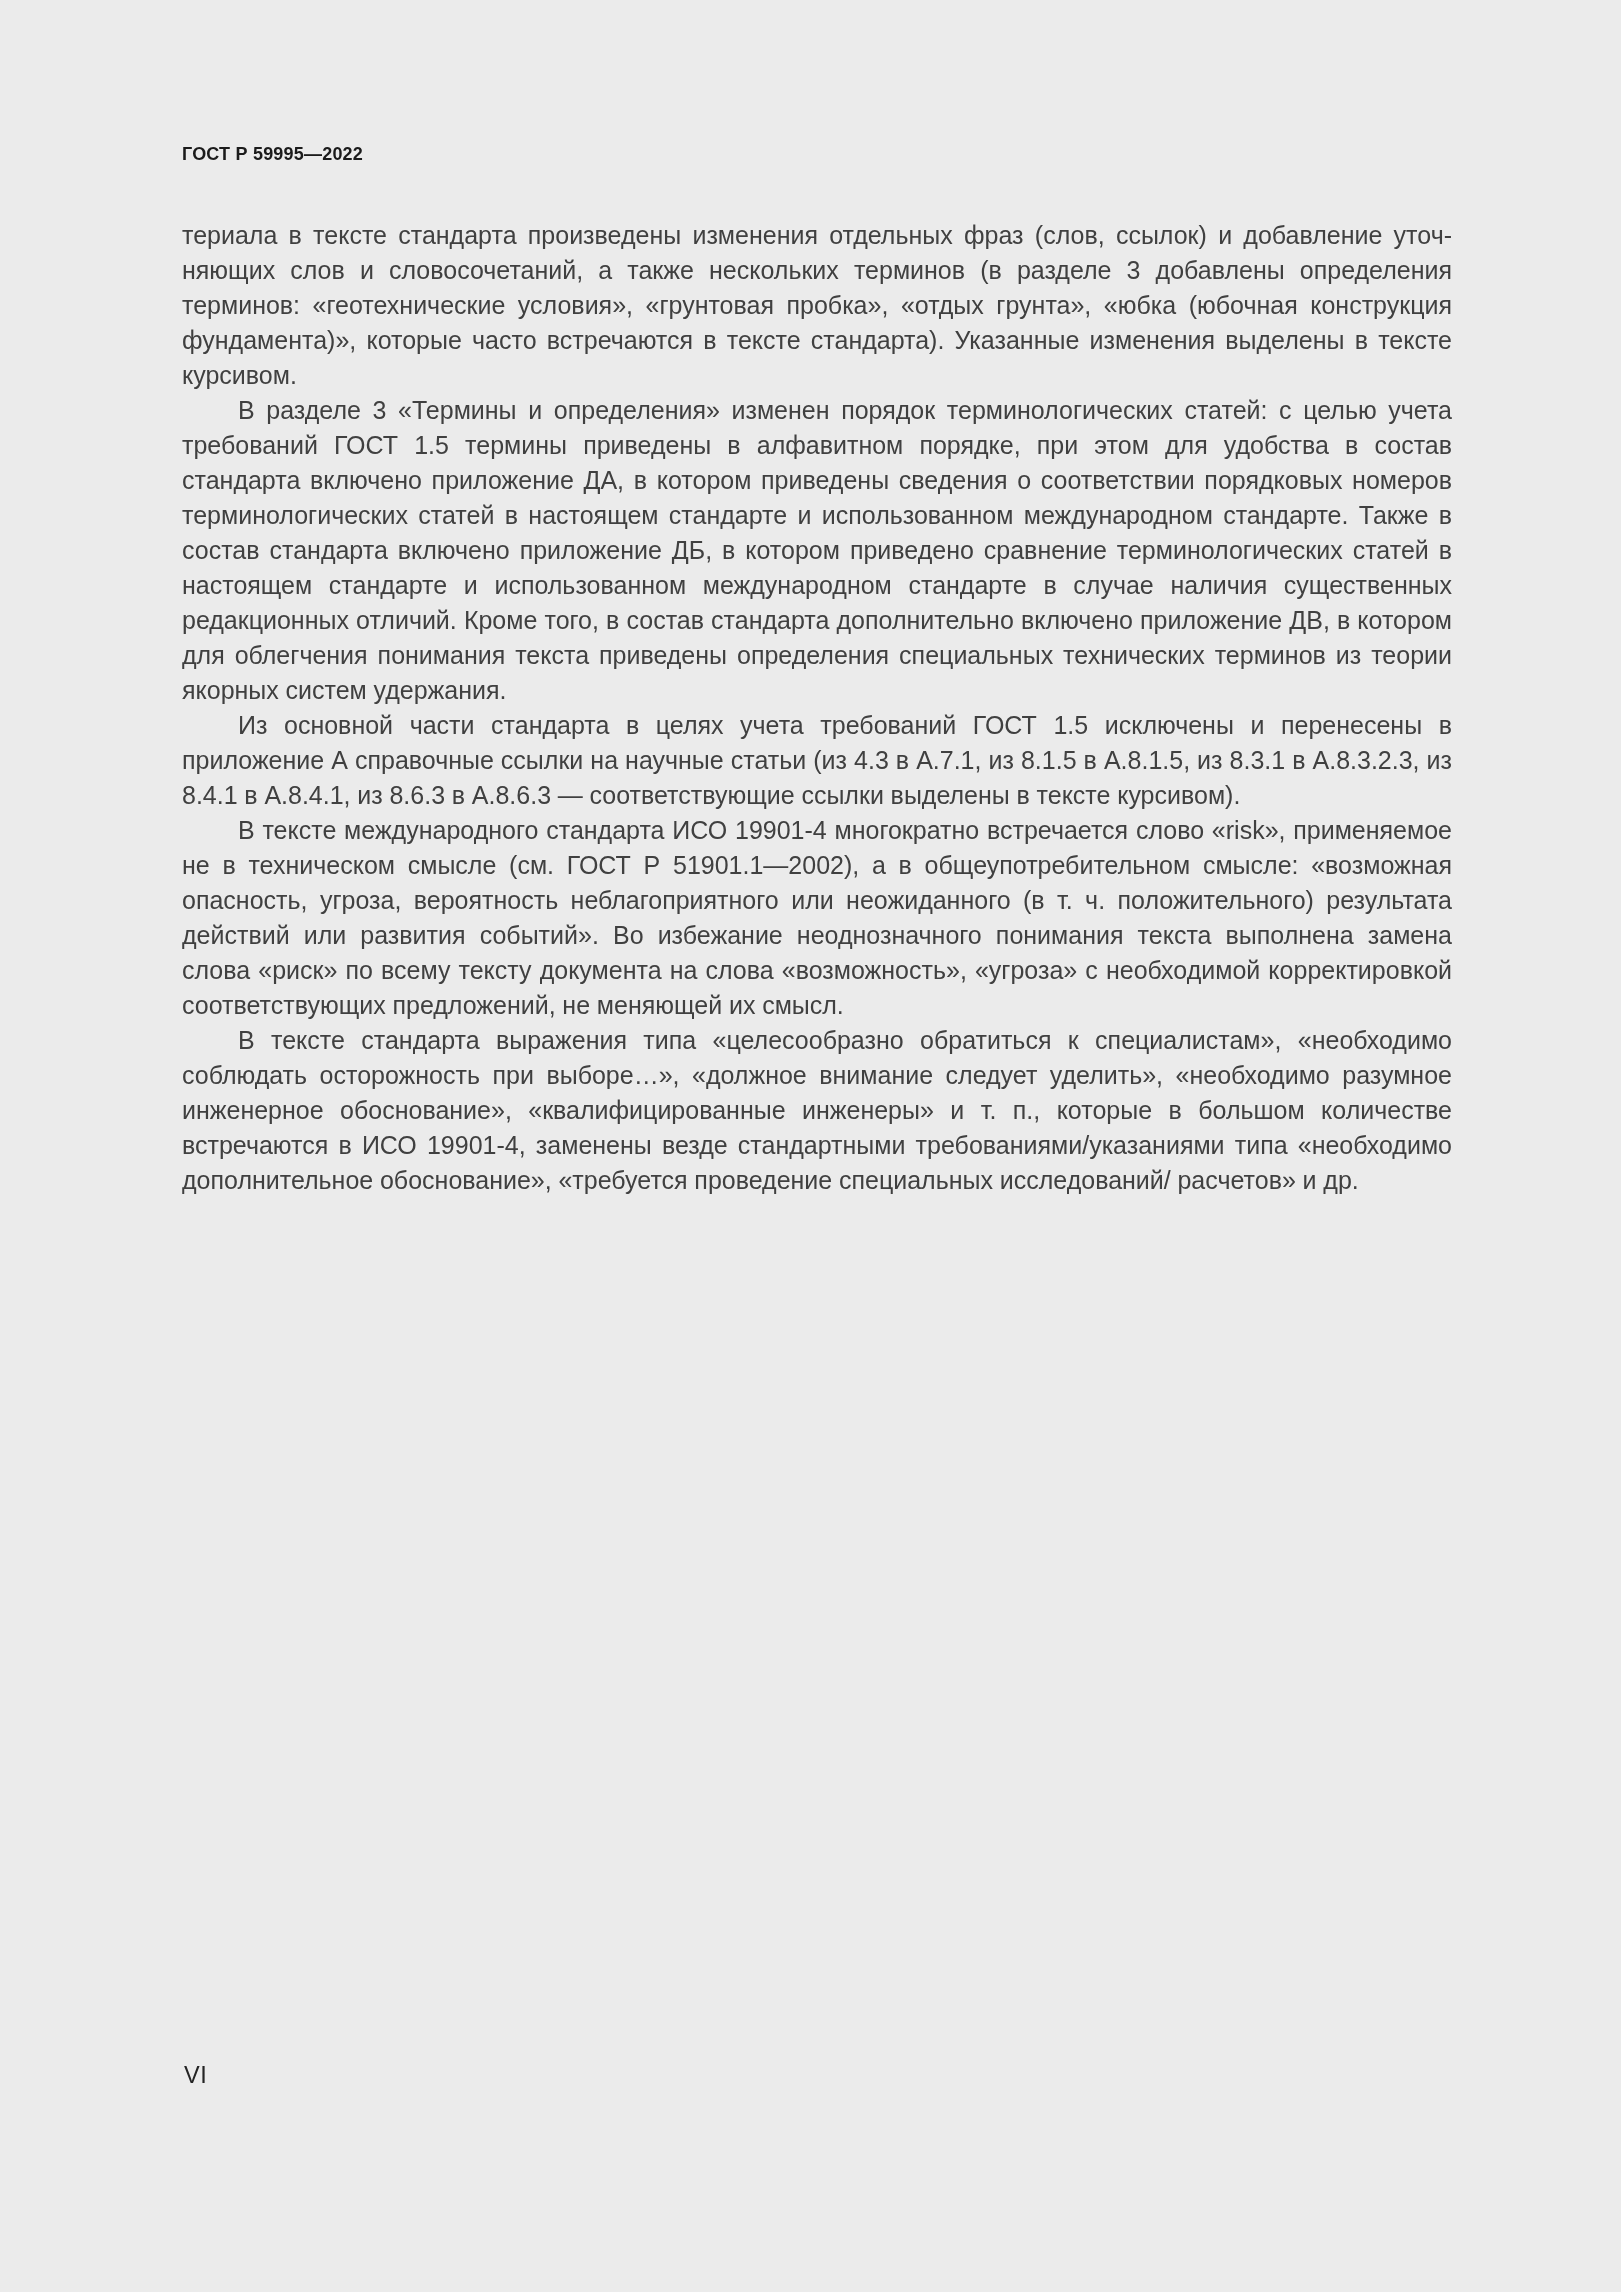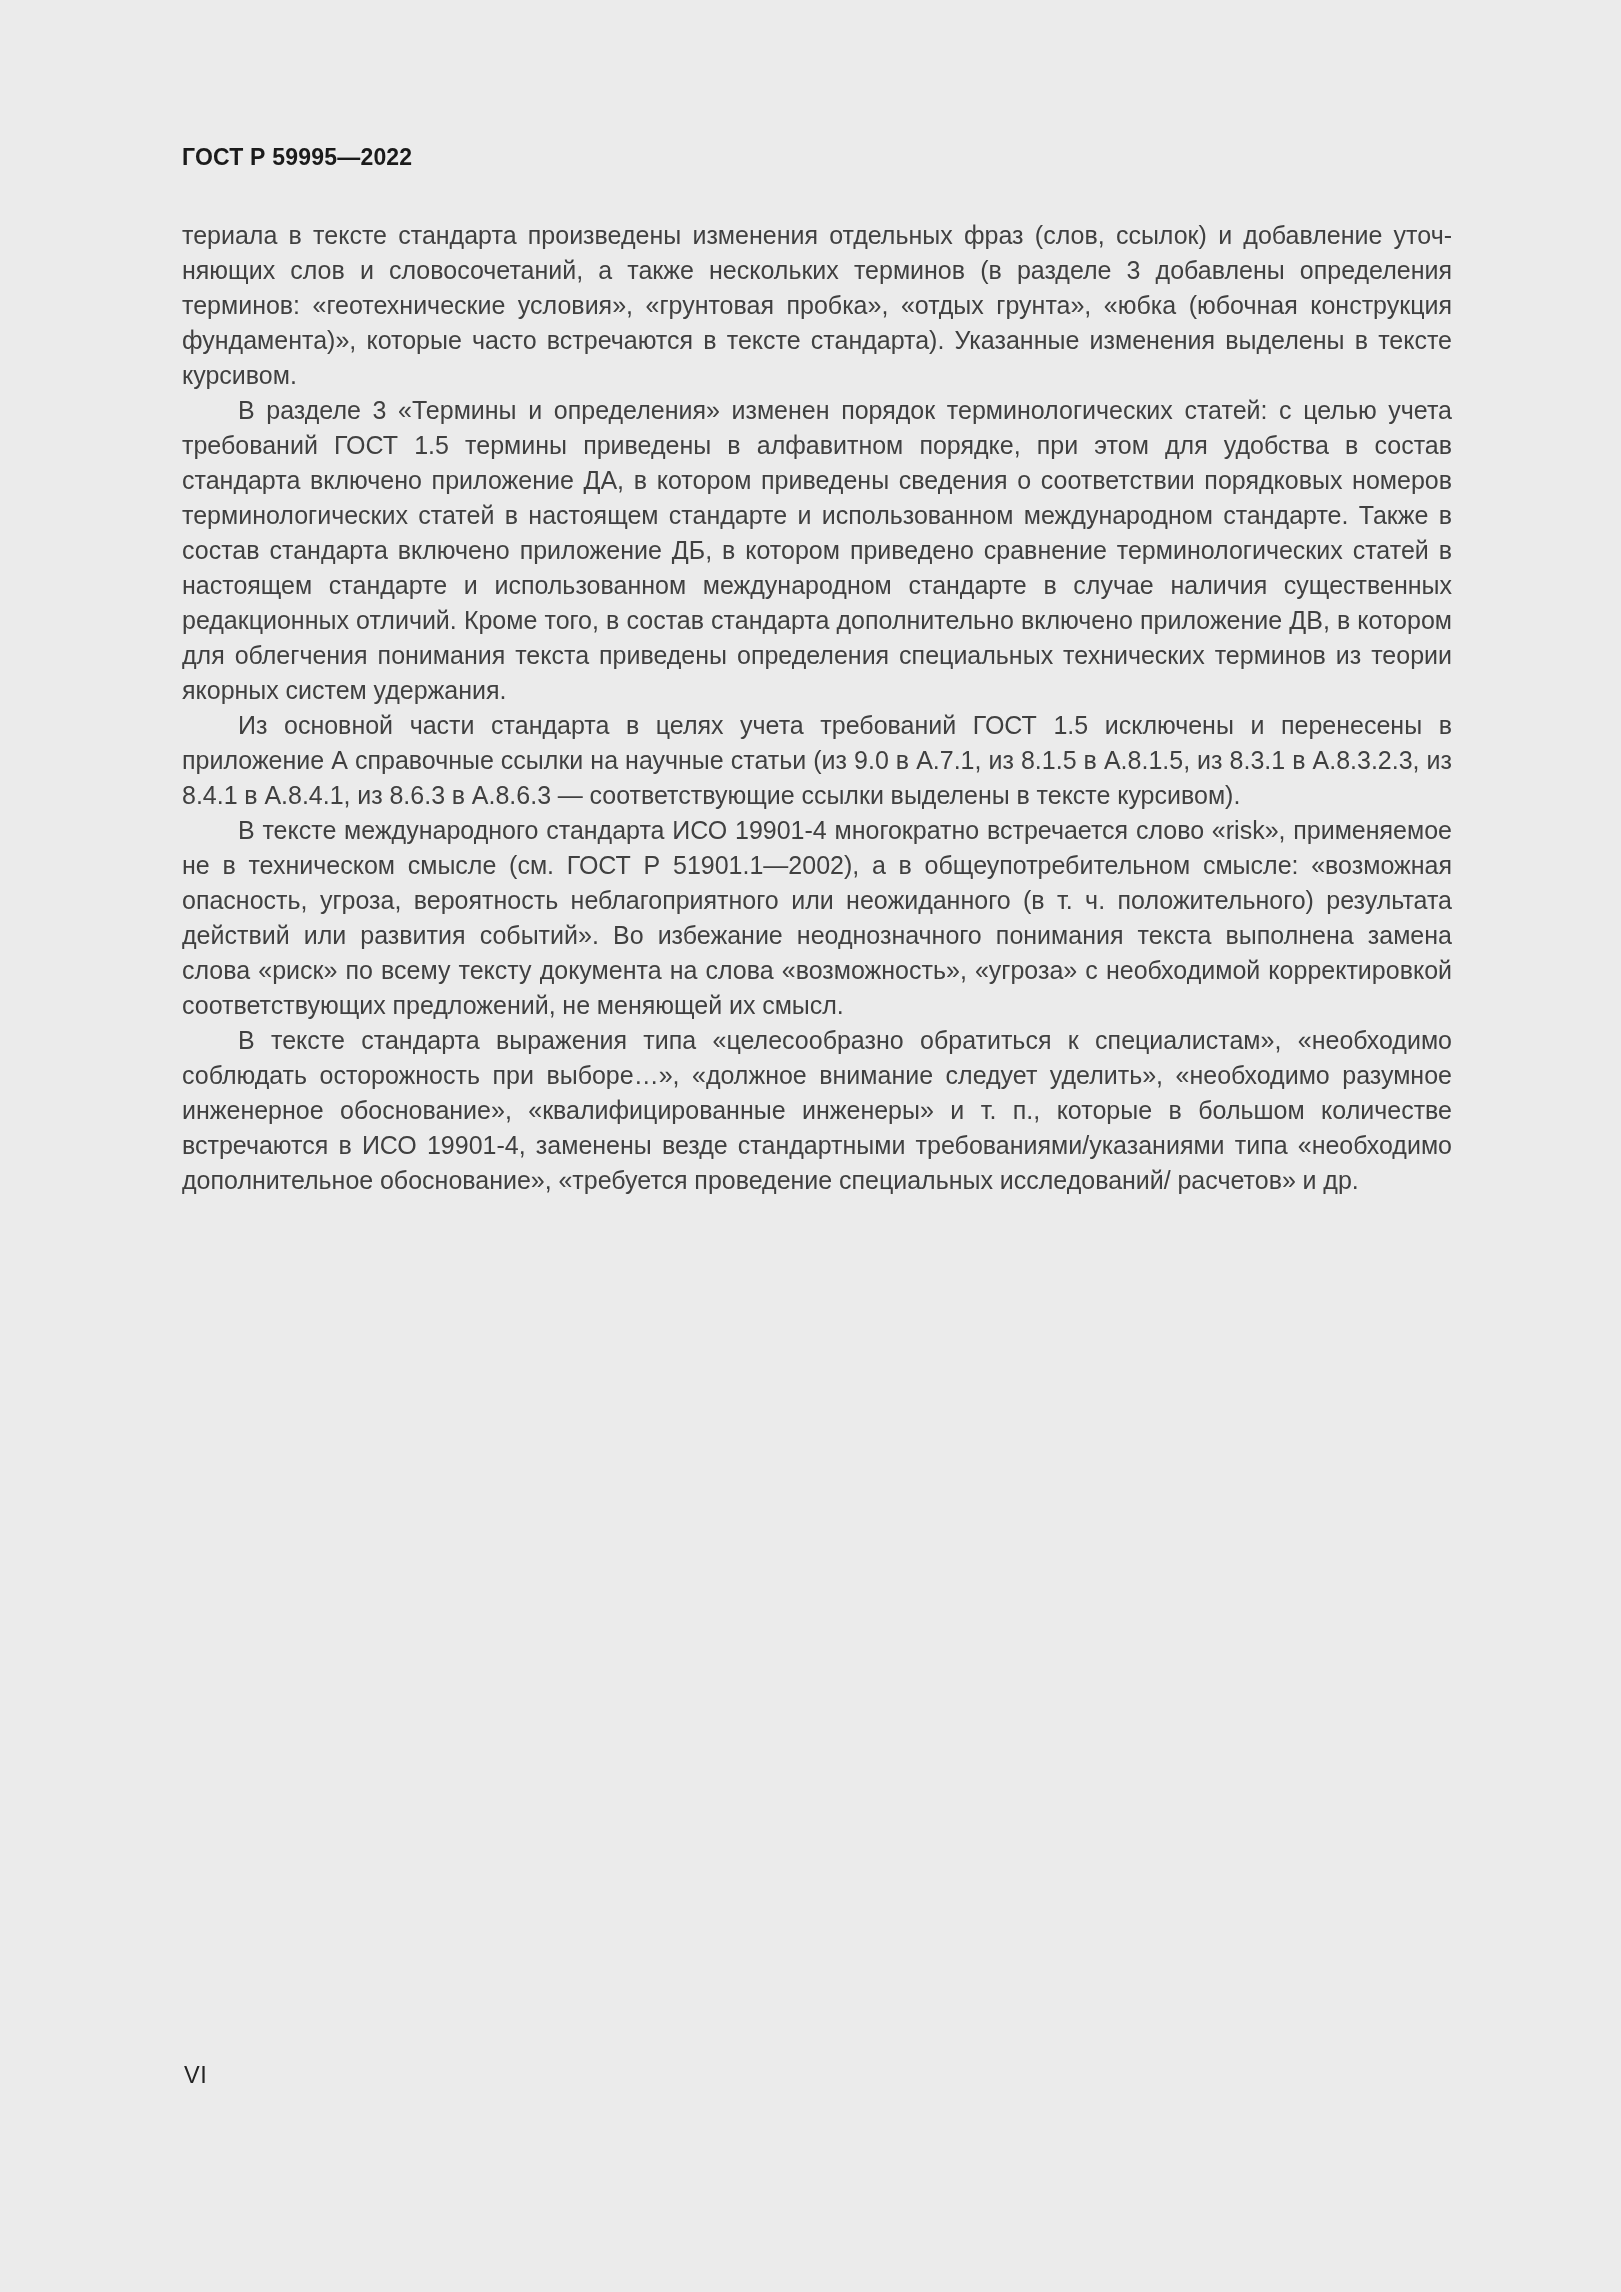--- a/index.html
+++ b/index.html
@@ -21,21 +21,21 @@
     width: 1621px;
     height: 2293px;
     box-sizing: border-box;
   }
 
   
   .running-head {
     position: absolute;
     left: 182px;
     top: 144px;
-    font-size: 23px;
+    font-size: 18px;
     font-weight: bold;
     letter-spacing: 0.2px;
     color: #1b1b1b;
     white-space: nowrap;
   }
 
   
   .text-column {
     position: absolute;
     left: 182px;
@@ -73,21 +73,21 @@
 </head>
 <body>
 
 <div class="page">
 
   <div class="running-head">ГОСТ Р 59995—2022</div>
 
   <div class="text-column">
     <p class="para">териала в тексте стандарта произведены изменения отдельных фраз (слов, ссылок) и добавление уточ­няющих слов и словосочетаний, а также нескольких терминов (в разделе 3 добавлены определения терминов: «геотехнические условия», «грунтовая пробка», «отдых грунта», «юбка (юбочная конструк­ция фундамента)», которые часто встречаются в тексте стандарта). Указанные изменения выделены в тексте курсивом.</p>
     <p class="para indent">В разделе 3 «Термины и определения» изменен порядок терминологических статей: с целью учета требований ГОСТ 1.5 термины приведены в алфавитном порядке, при этом для удобства в со­став стандарта включено приложение ДА, в котором приведены сведения о соответствии порядковых номеров терминологических статей в настоящем стандарте и использованном международном стан­дарте. Также в состав стандарта включено приложение ДБ, в котором приведено сравнение термино­логических статей в настоящем стандарте и использованном международном стандарте в случае на­личия существенных редакционных отличий. Кроме того, в состав стандарта дополнительно включено приложение ДВ, в котором для облегчения понимания текста приведены определения специальных технических терминов из теории якорных систем удержания.</p>
-    <p class="para indent">Из основной части стандарта в целях учета требований ГОСТ 1.5 исключены и перенесены в приложение А справочные ссылки на научные статьи (из 9.0 в А.7.1, из 8.1.5 в А.8.1.5, из 8.3.1 в А.8.3.2.3, из 8.4.1 в А.8.4.1, из 8.6.3 в А.8.6.3 — соответствующие ссылки выделены в тексте курсивом).</p>
+    <p class="para indent">Из основной части стандарта в целях учета требований ГОСТ 1.5 исключены и перенесены в приложение А справочные ссылки на научные статьи (из 4.3 в А.7.1, из 8.1.5 в А.8.1.5, из 8.3.1 в А.8.3.2.3, из 8.4.1 в А.8.4.1, из 8.6.3 в А.8.6.3 — соответствующие ссылки выделены в тексте курсивом).</p>
     <p class="para indent">В тексте международного стандарта ИСО 19901-4 многократно встречается слово «risk», приме­няемое не в техническом смысле (см. ГОСТ Р 51901.1—2002), а в общеупотребительном смысле: «воз­можная опасность, угроза, вероятность неблагоприятного или неожиданного (в т. ч. положительного) результата действий или развития событий». Во избежание неоднозначного понимания текста выпол­нена замена слова «риск» по всему тексту документа на слова «возможность», «угроза» с необходимой корректировкой соответствующих предложений, не меняющей их смысл.</p>
     <p class="para indent">В тексте стандарта выражения типа «целесообразно обратиться к специалистам», «необходимо соблюдать осторожность при выборе…», «должное внимание следует уделить», «необходимо разумное инженерное обоснование», «квалифицированные инженеры» и т. п., которые в большом количестве встречаются в ИСО 19901-4, заменены везде стандартными требованиями/указаниями типа «необходимо дополнительное обоснование», «требуется проведение специальных исследований/ расчетов» и др.</p>
   </div>
 
   <div class="folio">VI</div>
 
 </div>
 
 
 </body></html>

